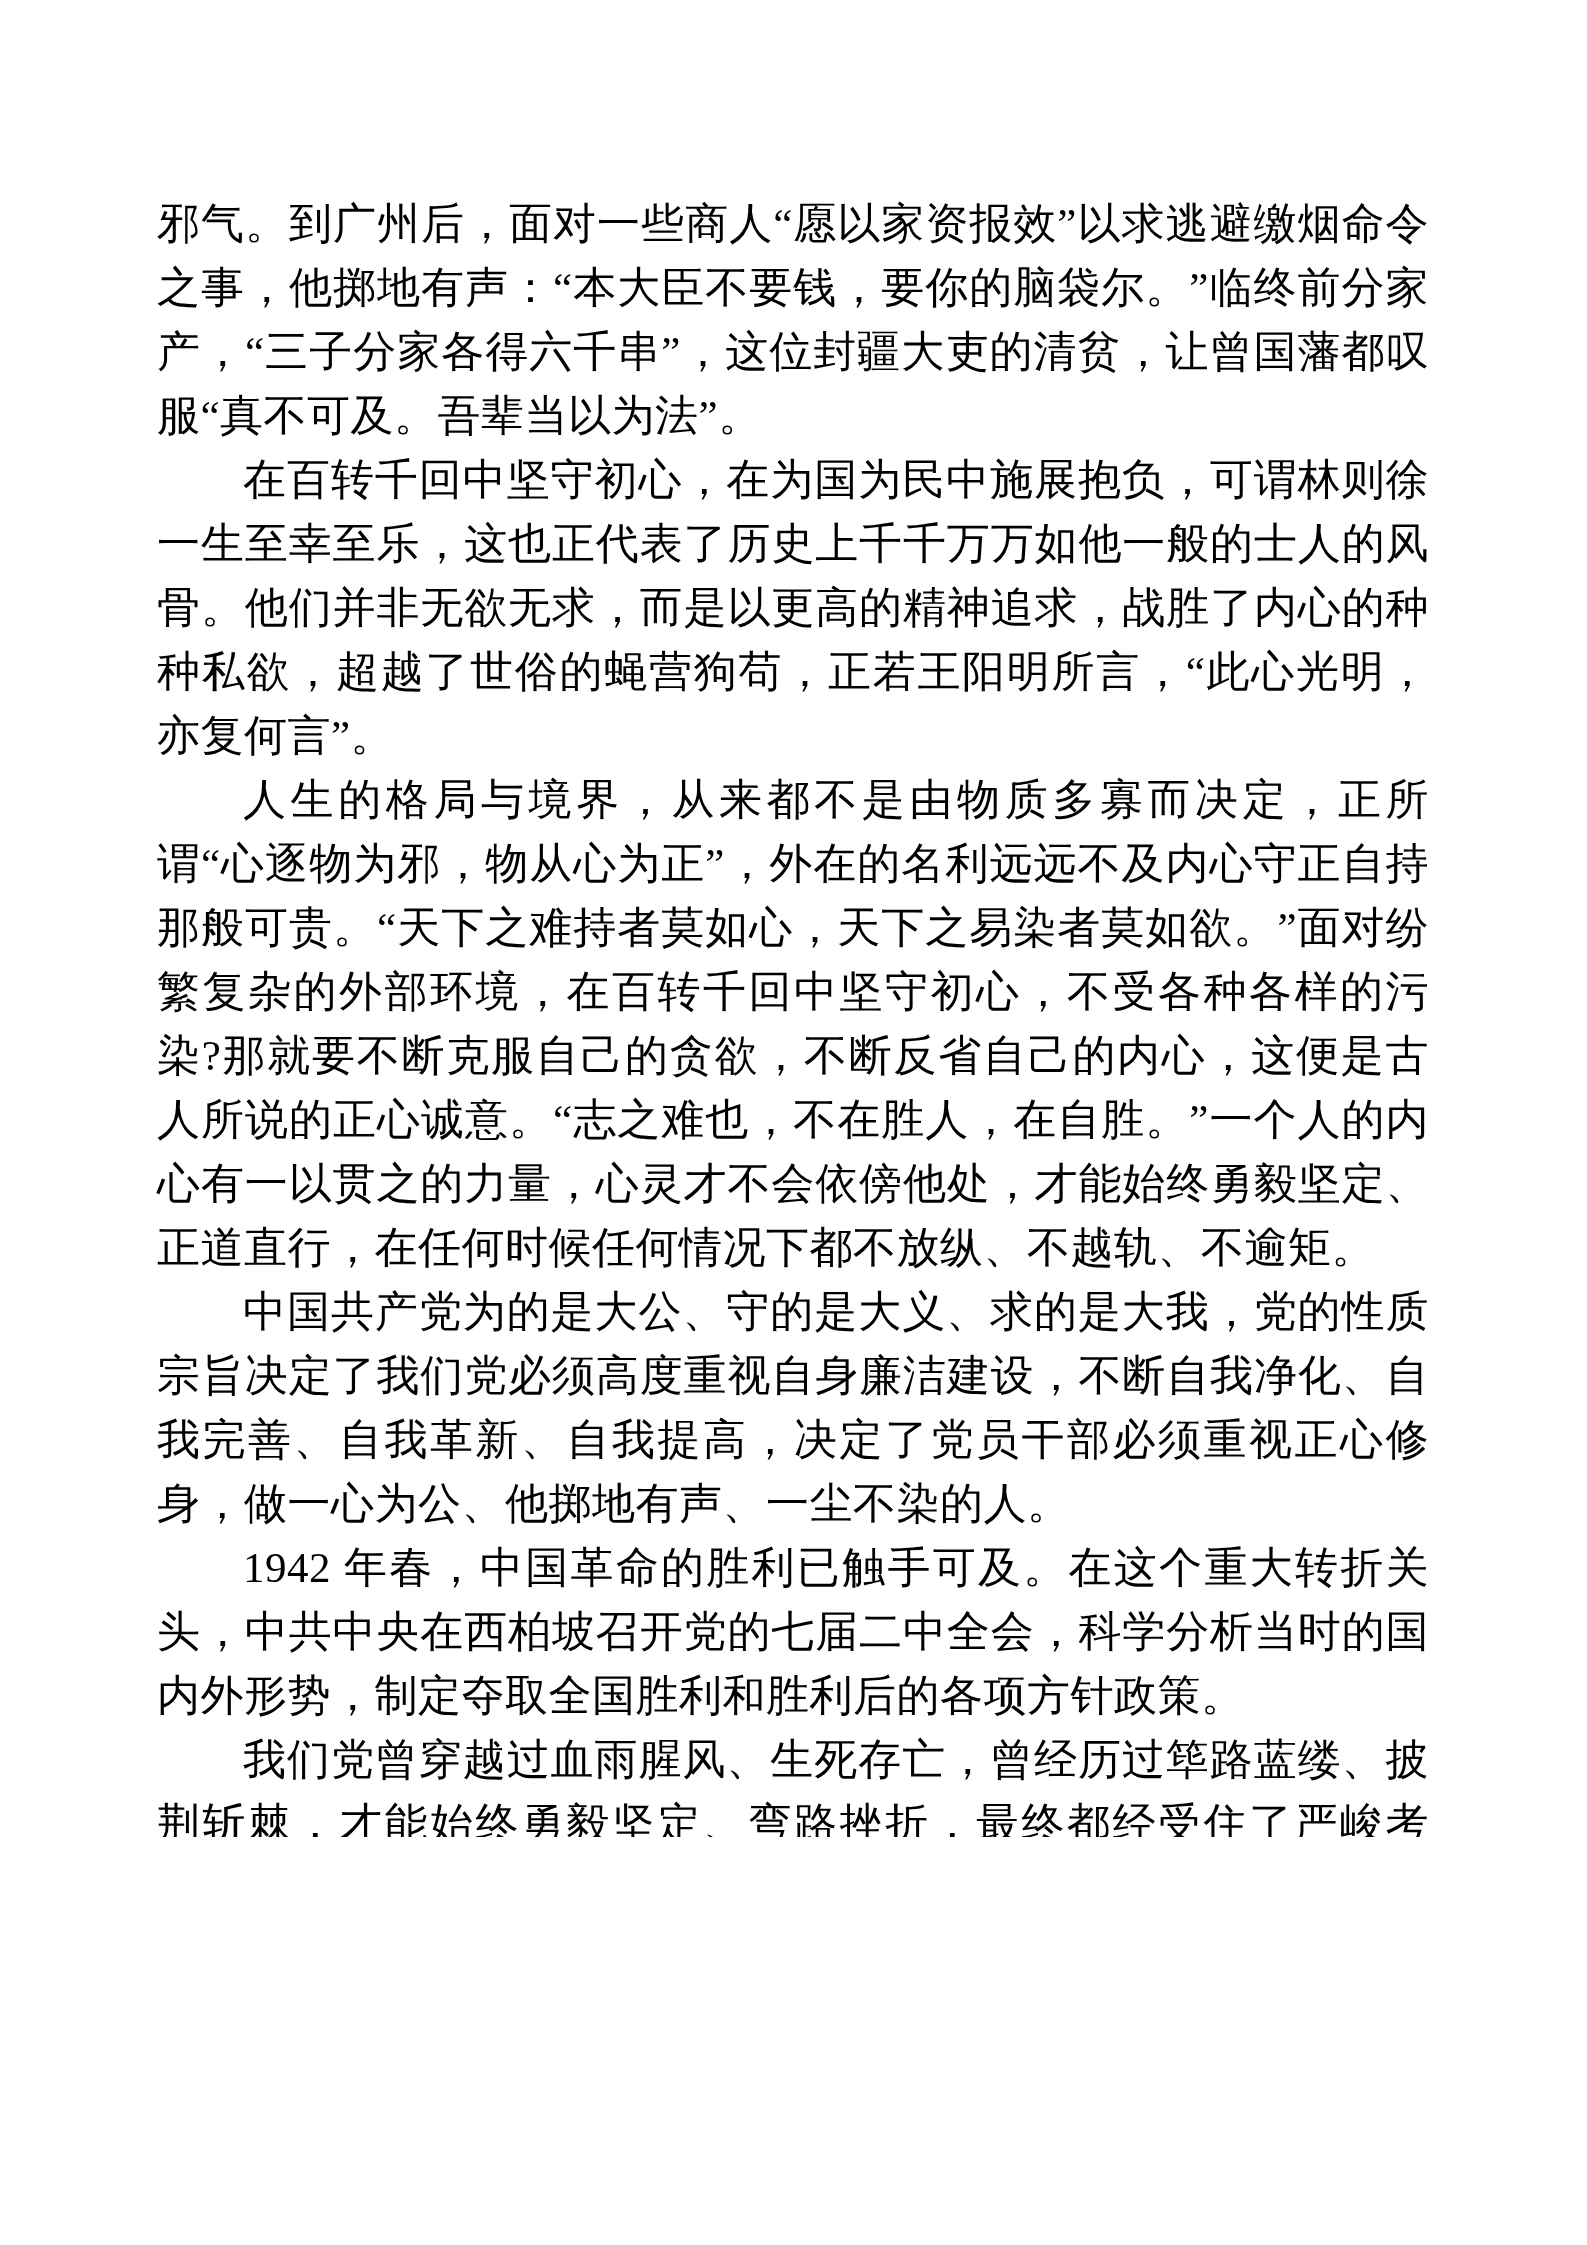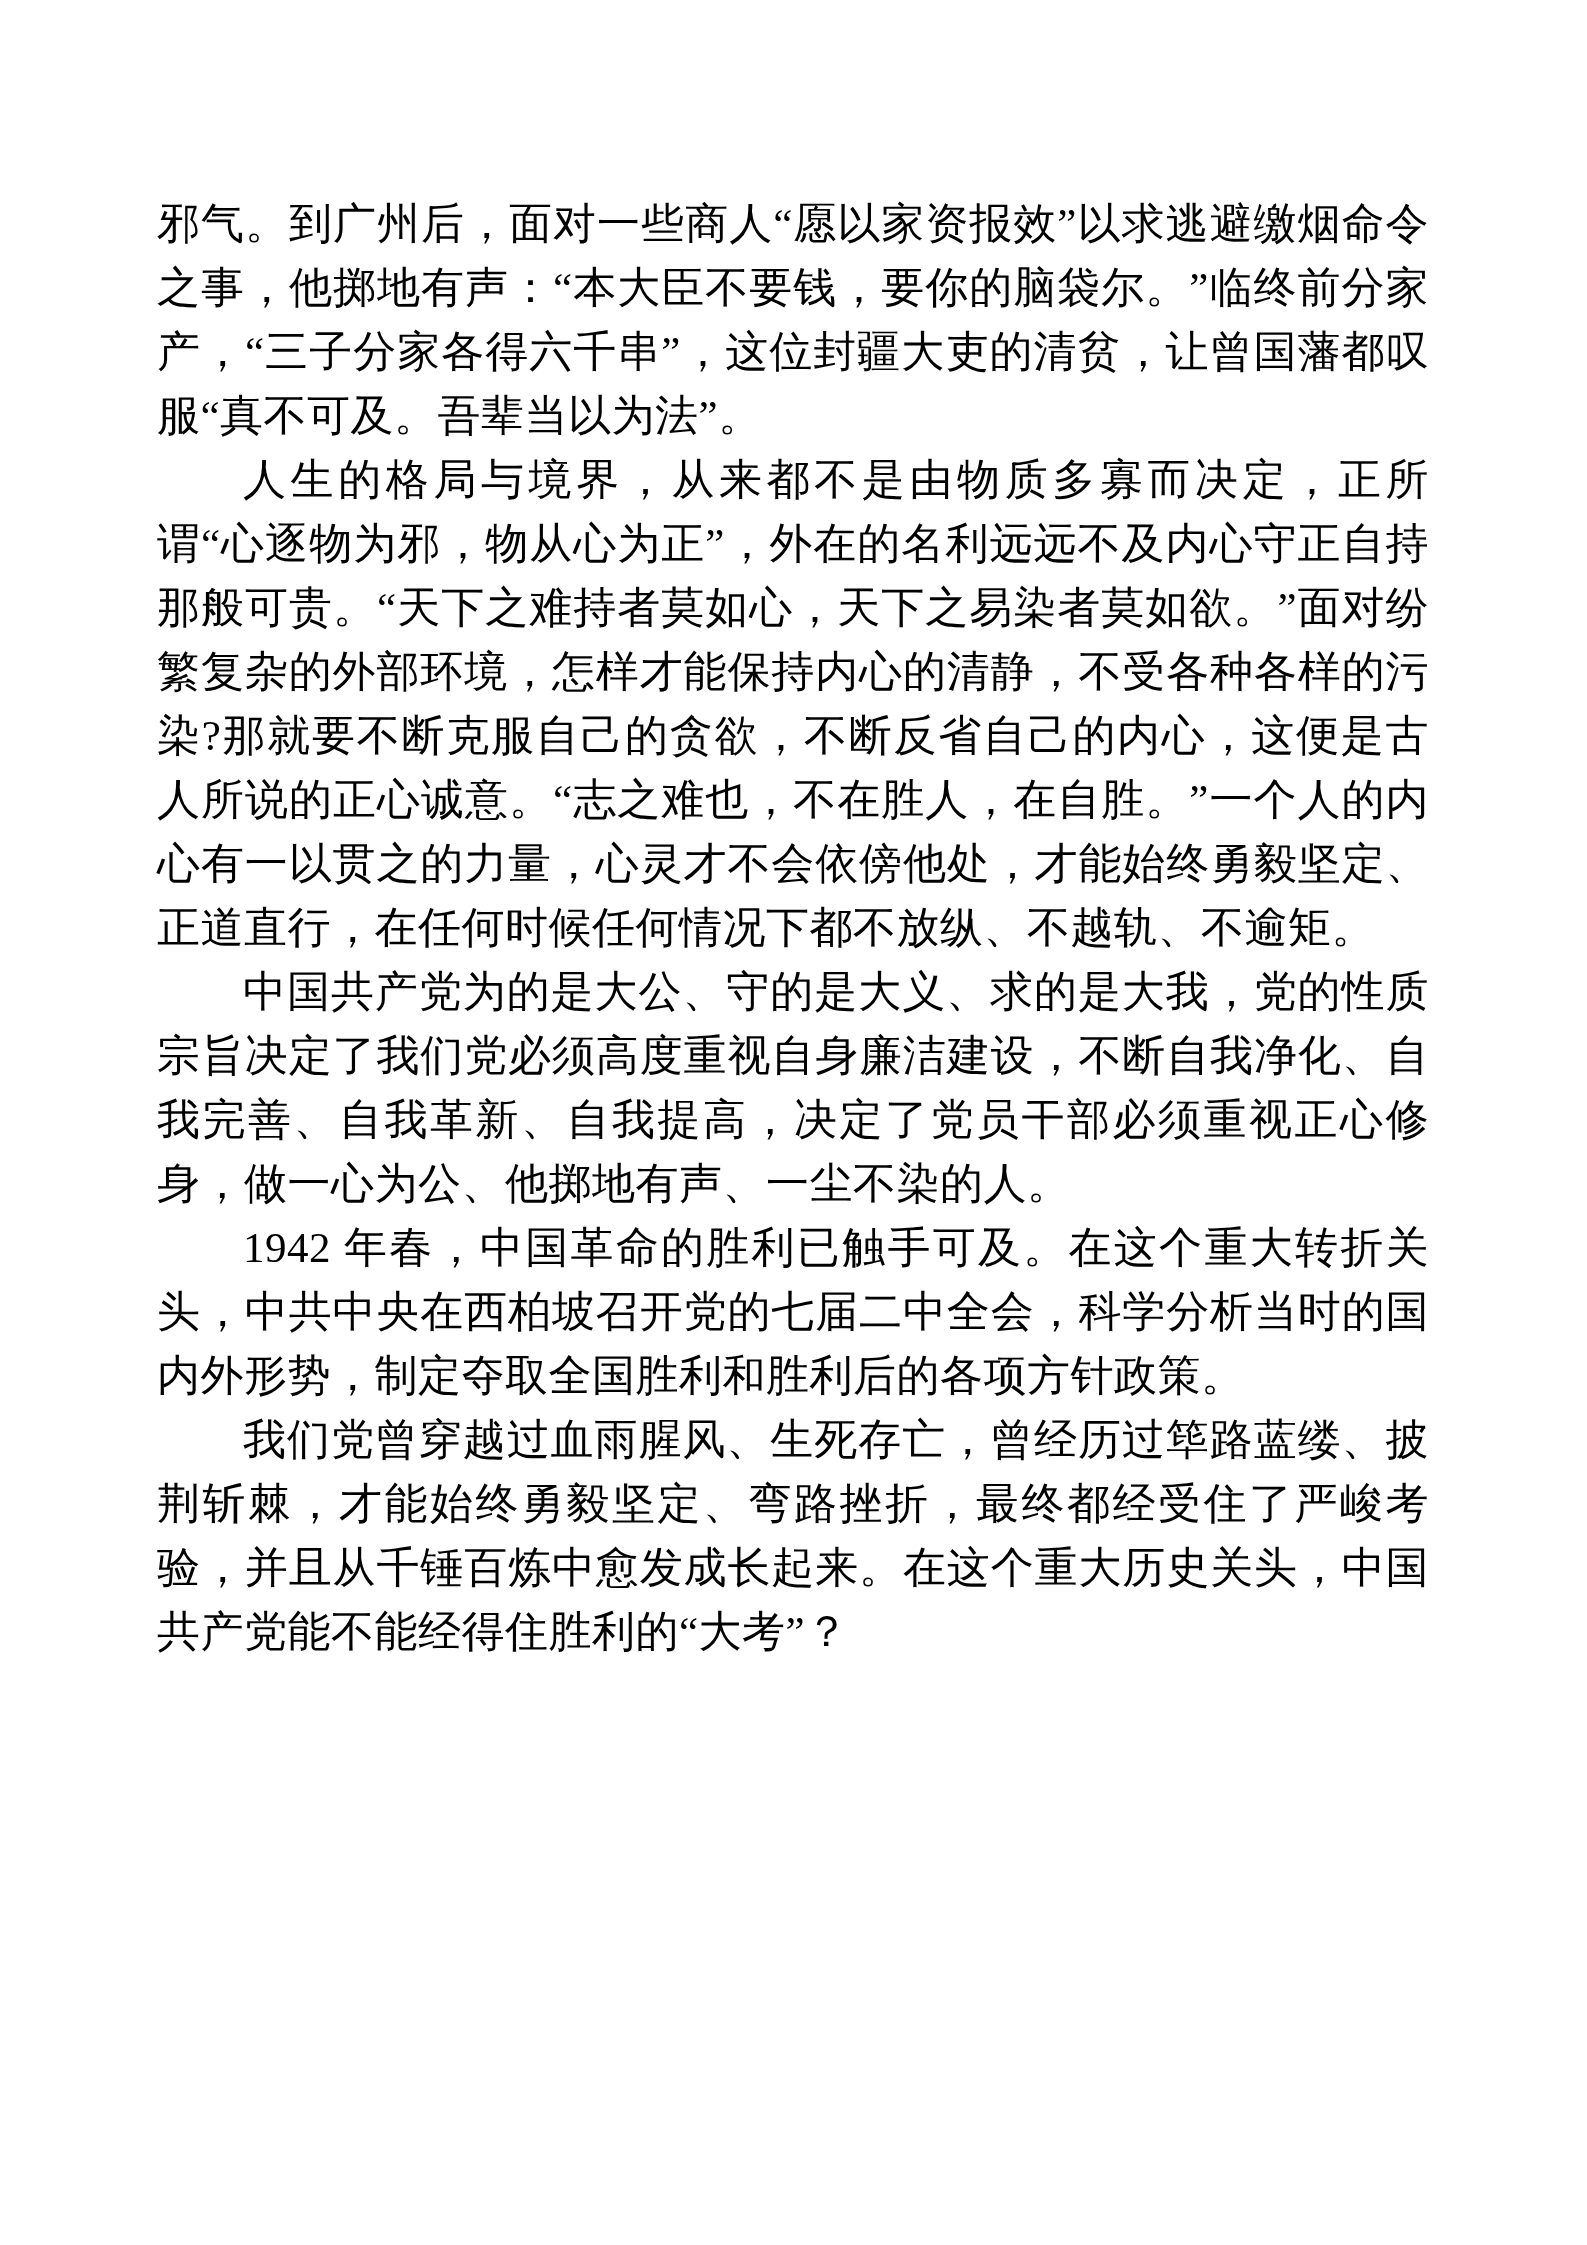--- a/index.html
+++ b/index.html
@@ -47,19 +47,20 @@
     line-height: 44px;
     letter-spacing: 2px;
   }
 </style>
 </head>
 <body>
 
 <div class="page">
   <div class="content">
     <p class="continuation">邪气。到广州后，面对一些商人“愿以家资报效”以求逃避缴烟命令之事，他掷地有声：“本大臣不要钱，要你的脑袋尔。”临终前分家产，“三子分家各得六千串”，这位封疆大吏的清贫，让曾国藩都叹服“真不可及。吾辈当以为法”。</p>
-    <p>人生的格局与境界，从来都不是由物质多寡而决定，正所谓“心逐物为邪，物从心为正”，外在的名利远远不及内心守正自持那般可贵。“天下之难持者莫如心，天下之易染者莫如欲。”面对纷繁复杂的外部环境，怎样才能保持内心的清静，不受各种各样的污染?那就要不断克服自己的贪欲，不断反省自己的内心，这便是古人所说的正心诚意。“志之难也，不在胜人，在自胜。”一个人的内心有一以贯之的力量，心灵才不会依傍他处，才能始终勇毅坚定、正道直行，在任何时候任何情况下都不放纵、不越轨、不逾矩。</p>
+    <p>在百转千回中坚守初心，在为国为民中施展抱负，可谓林则徐一生至幸至乐，这也正代表了历史上千千万万如他一般的士人的风骨。他们并非无欲无求，而是以更高的精神追求，战胜了内心的种种私欲，超越了世俗的蝇营狗苟，正若王阳明所言，“此心光明，亦复何言”。</p>
+    <p>人生的格局与境界，从来都不是由物质多寡而决定，正所谓“心逐物为邪，物从心为正”，外在的名利远远不及内心守正自持那般可贵。“天下之难持者莫如心，天下之易染者莫如欲。”面对纷繁复杂的外部环境，在百转千回中坚守初心，不受各种各样的污染?那就要不断克服自己的贪欲，不断反省自己的内心，这便是古人所说的正心诚意。“志之难也，不在胜人，在自胜。”一个人的内心有一以贯之的力量，心灵才不会依傍他处，才能始终勇毅坚定、正道直行，在任何时候任何情况下都不放纵、不越轨、不逾矩。</p>
     <p>中国共产党为的是大公、守的是大义、求的是大我，党的性质宗旨决定了我们党必须高度重视自身廉洁建设，不断自我净化、自我完善、自我革新、自我提高，决定了党员干部必须重视正心修身，做一心为公、他掷地有声、一尘不染的人。</p>
     <p>1942 年春，中国革命的胜利已触手可及。在这个重大转折关头，中共中央在西柏坡召开党的七届二中全会，科学分析当时的国内外形势，制定夺取全国胜利和胜利后的各项方针政策。</p>
     <p>我们党曾穿越过血雨腥风、生死存亡，曾经历过筚路蓝缕、披荆斩棘，才能始终勇毅坚定、弯路挫折，最终都经受住了严峻考验，并且从千锤百炼中愈发成长起来。在这个重大历史关头，中国共产党能不能经得住胜利的“大考”？</p>
   </div>
   <div class="page-number">- 7 -</div>
 </div>
 
 </body></html>

